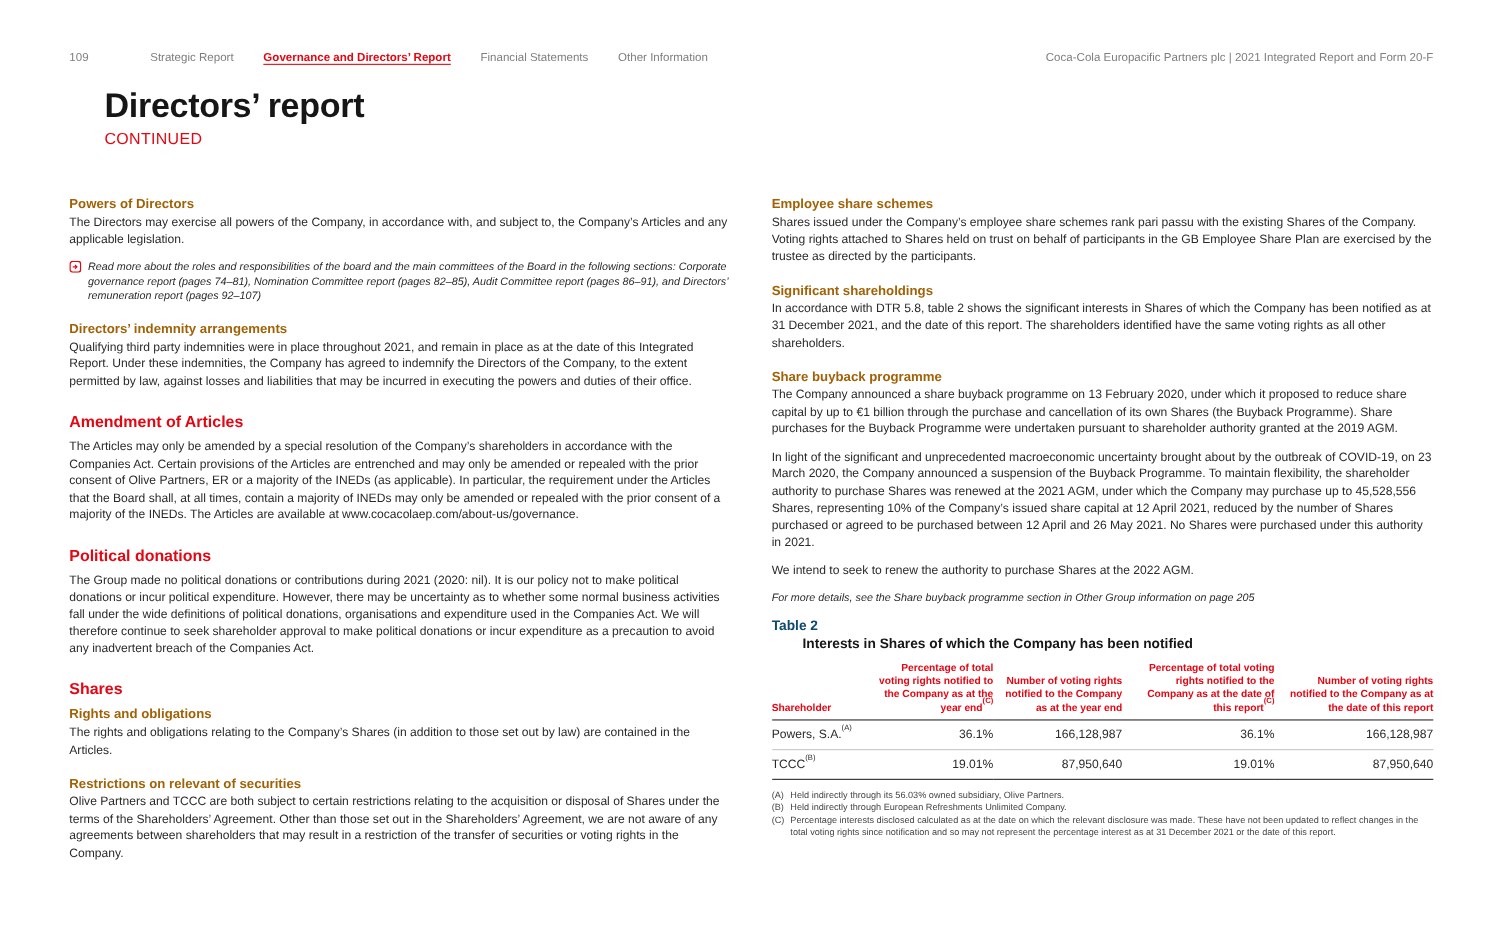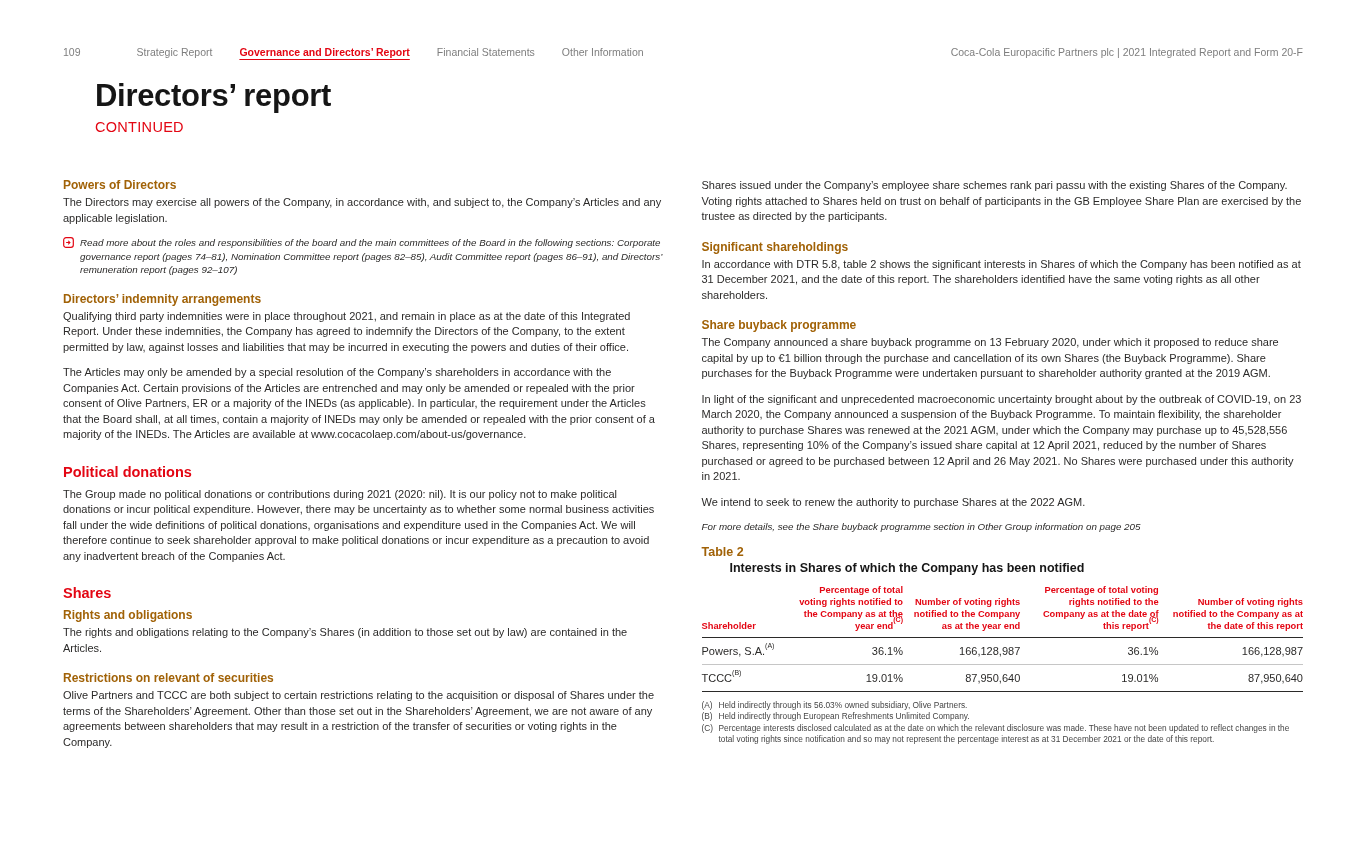--- a/index.html
+++ b/index.html
@@ -82,21 +82,21 @@
     margin: 3px 0 7px 0;
     font-style: italic;
     font-size: 9.8px;
     line-height: 13.5px;
     color: #2b2a29;
   }
   .note-icon { flex: none; padding-top: 1px; }
   .seg-b { font-weight: normal; }
 
   
-  .table-label { margin: 11px 0 2px 0; font-size: 12.5px; font-weight: bold; color: #a16207; }
+  .table-label { margin: 11px 0 2px 0; font-size: 12.5px; font-weight: bold; color: #0c4a6e; }
   .table-title { margin: 0 0 9px 0; font-size: 12.5px; font-weight: bold; color: #161616; padding-left: 28px; }
 
   table.t2 { width: 100%; border-collapse: collapse; table-layout: fixed; }
   table.t2 col.c0 { width: 13%; }
   table.t2 col.c1 { width: 20.5%; }
   table.t2 col.c2 { width: 19.5%; }
   table.t2 col.c3 { width: 23%; }
   table.t2 col.c4 { width: 24%; }
   table.t2 th {
     color: #e30613;
@@ -158,35 +158,37 @@
             <rect x="0.75" y="0.75" width="10.5" height="10.5" rx="2.6" fill="none" stroke="#e30613" stroke-width="1.3"></rect>
             <path d="M3.4 6.1 L7.4 6.1 M5.6 4.1 L7.6 6.1 L5.6 8.1" stroke="#e30613" stroke-width="1.1" fill="none"></path>
           </svg>
         </span>
         <span class="note-text"><span>Read more about the roles and responsibilities of the board and the main committees of the Board in the following sections: Corporate governance report </span><span class="seg-b">(pages 74–81)</span><span>, Nomination Committee report </span><span class="seg-b">(pages 82–85)</span><span>, Audit Committee report </span><span class="seg-b">(pages 86–91)</span><span>, and Directors’ remuneration report </span><span class="seg-b">(pages 92–107)</span></span>
       </div>
 
       <h3>Directors’ indemnity arrangements</h3>
       <p>Qualifying third party indemnities were in place throughout 2021, and remain in place as at the date of this Integrated Report. Under these indemnities, the Company has agreed to indemnify the Directors of the Company, to the extent permitted by law, against losses and liabilities that may be incurred in executing the powers and duties of their office.</p>
 
+      <h2>Amendment of Articles</h2>
       <p>The Articles may only be amended by a special resolution of the Company’s shareholders in accordance with the Companies Act. Certain provisions of the Articles are entrenched and may only be amended or repealed with the prior consent of Olive Partners, ER or a majority of the INEDs (as applicable). In particular, the requirement under the Articles that the Board shall, at all times, contain a majority of INEDs may only be amended or repealed with the prior consent of a majority of the INEDs. The Articles are available at www.cocacolaep.com/about-us/governance.</p>
 
       <h2>Political donations</h2>
       <p>The Group made no political donations or contributions during 2021 (2020: nil). It is our policy not to make political donations or incur political expenditure. However, there may be uncertainty as to whether some normal business activities fall under the wide definitions of political donations, organisations and expenditure used in the Companies Act. We will therefore continue to seek shareholder approval to make political donations or incur expenditure as a precaution to avoid any inadvertent breach of the Companies Act.</p>
 
       <h2>Shares</h2>
 
       <h3>Rights and obligations</h3>
       <p>The rights and obligations relating to the Company’s Shares (in addition to those set out by law) are contained in the Articles.</p>
 
       <h3>Restrictions on relevant of securities</h3>
       <p>Olive Partners and TCCC are both subject to certain restrictions relating to the acquisition or disposal of Shares under the terms of the Shareholders’ Agreement. Other than those set out in the Shareholders’ Agreement, we are not aware of any agreements between shareholders that may result in a restriction of the transfer of securities or voting rights in the Company.</p>
     </div>
 
     <div class="col">
+      <h3>Employee share schemes</h3>
       <p>Shares issued under the Company’s employee share schemes rank pari passu with the existing Shares of the Company. Voting rights attached to Shares held on trust on behalf of participants in the GB Employee Share Plan are exercised by the trustee as directed by the participants.</p>
 
       <h3>Significant shareholdings</h3>
       <p>In accordance with DTR 5.8, table 2 shows the significant interests in Shares of which the Company has been notified as at 31 December 2021, and the date of this report. The shareholders identified have the same voting rights as all other shareholders.</p>
 
       <h3>Share buyback programme</h3>
       <p>The Company announced a share buyback programme on 13 February 2020, under which it proposed to reduce share capital by up to €1 billion through the purchase and cancellation of its own Shares (the Buyback Programme). Share purchases for the Buyback Programme were undertaken pursuant to shareholder authority granted at the 2019 AGM.</p>
       <p>In light of the significant and unprecedented macroeconomic uncertainty brought about by the outbreak of COVID-19, on 23 March 2020, the Company announced a suspension of the Buyback Programme. To maintain flexibility, the shareholder authority to purchase Shares was renewed at the 2021 AGM, under which the Company may purchase up to 45,528,556 Shares, representing 10% of the Company’s issued share capital at 12 April 2021, reduced by the number of Shares purchased or agreed to be purchased between 12 April and 26 May 2021. No Shares were purchased under this authority in 2021.</p>
       <p>We intend to seek to renew the authority to purchase Shares at the 2022 AGM.</p>
 

